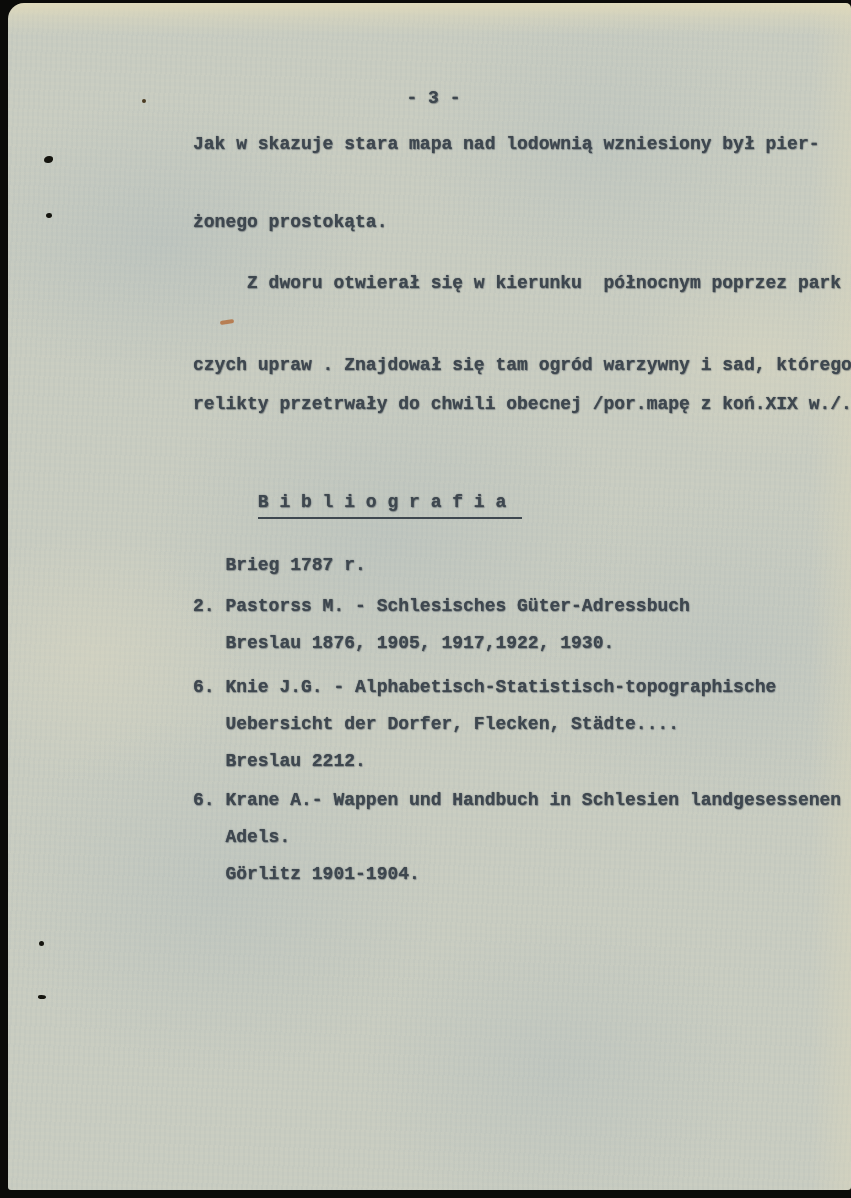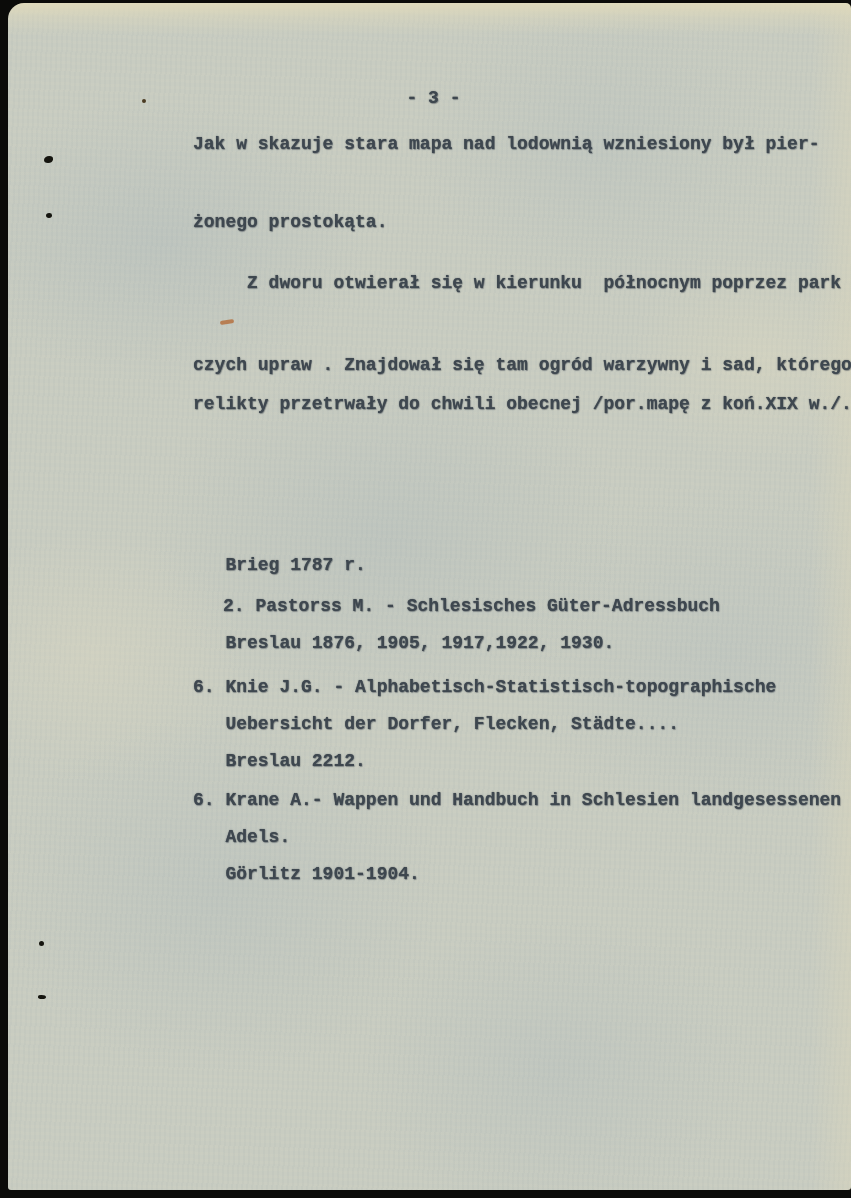--- a/index.html
+++ b/index.html
@@ -59,24 +59,27 @@
   <div class="page">
 
     <div class="tline centered" style="top:84px;">- 3 -</div>
 
     <div class="tline" style="top:130px;">Jak w skazuje stara mapa nad lodownią wzniesiony był pier-</div>
     <div class="tline" style="top:208px;">żonego prostokąta.</div>
     <div class="tline" style="top:241px;margin-top:28px;">     Z dworu otwierał się w kierunku  północnym poprzez park</div>
     <div class="tline" style="top:351px;">czych upraw . Znajdował się tam ogród warzywny i sad, którego</div>
     <div class="tline" style="top:390px;">relikty przetrwały do chwili obecnej /por.mapę z koń.XIX w./.</div>
 
+    <div class="tline bib-heading" style="top:465px;">
+      <span>B i b l i o g r a f i a</span>
+    </div>
 
     <div class="tline" style="top:551px;">   Brieg 1787 r.</div>
 
-    <div class="tline" style="top:592px;margin-left:30px;">2. Pastorss M. - Schlesisches Güter-Adressbuch</div>
+    <div class="tline" style="top:592px;">2. Pastorss M. - Schlesisches Güter-Adressbuch</div>
     <div class="tline" style="top:629px;">   Breslau 1876, 1905, 1917,1922, 1930.</div>
 
     <div class="tline" style="top:673px;">6. Knie J.G. - Alphabetisch-Statistisch-topographische</div>
     <div class="tline" style="top:710px;">   Uebersicht der Dorfer, Flecken, Städte....</div>
     <div class="tline" style="top:747px;">   Breslau 2212.</div>
 
     <div class="tline" style="top:786px;">6. Krane A.- Wappen und Handbuch in Schlesien landgesessenen</div>
     <div class="tline" style="top:823px;">   Adels.</div>
     <div class="tline" style="top:860px;">   Görlitz 1901-1904.</div>
 

